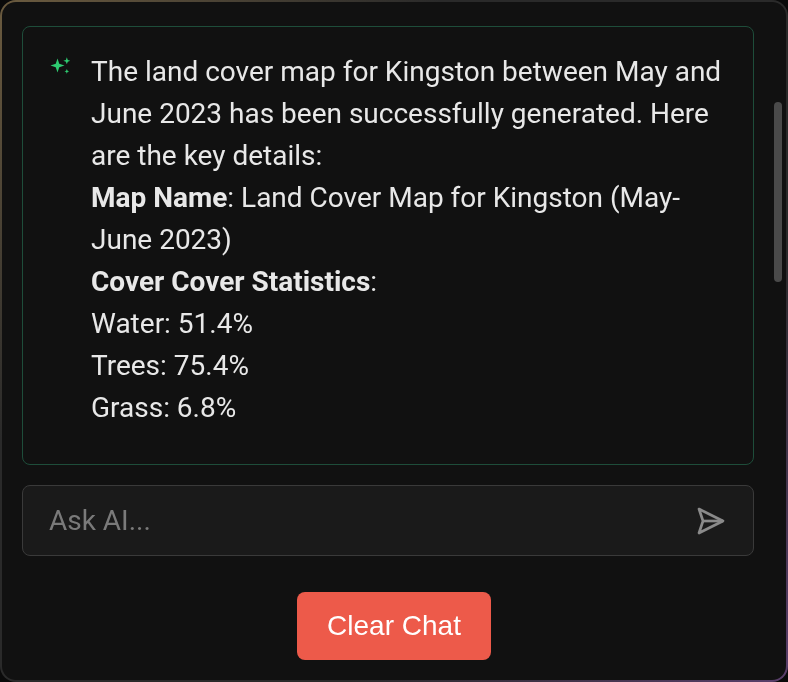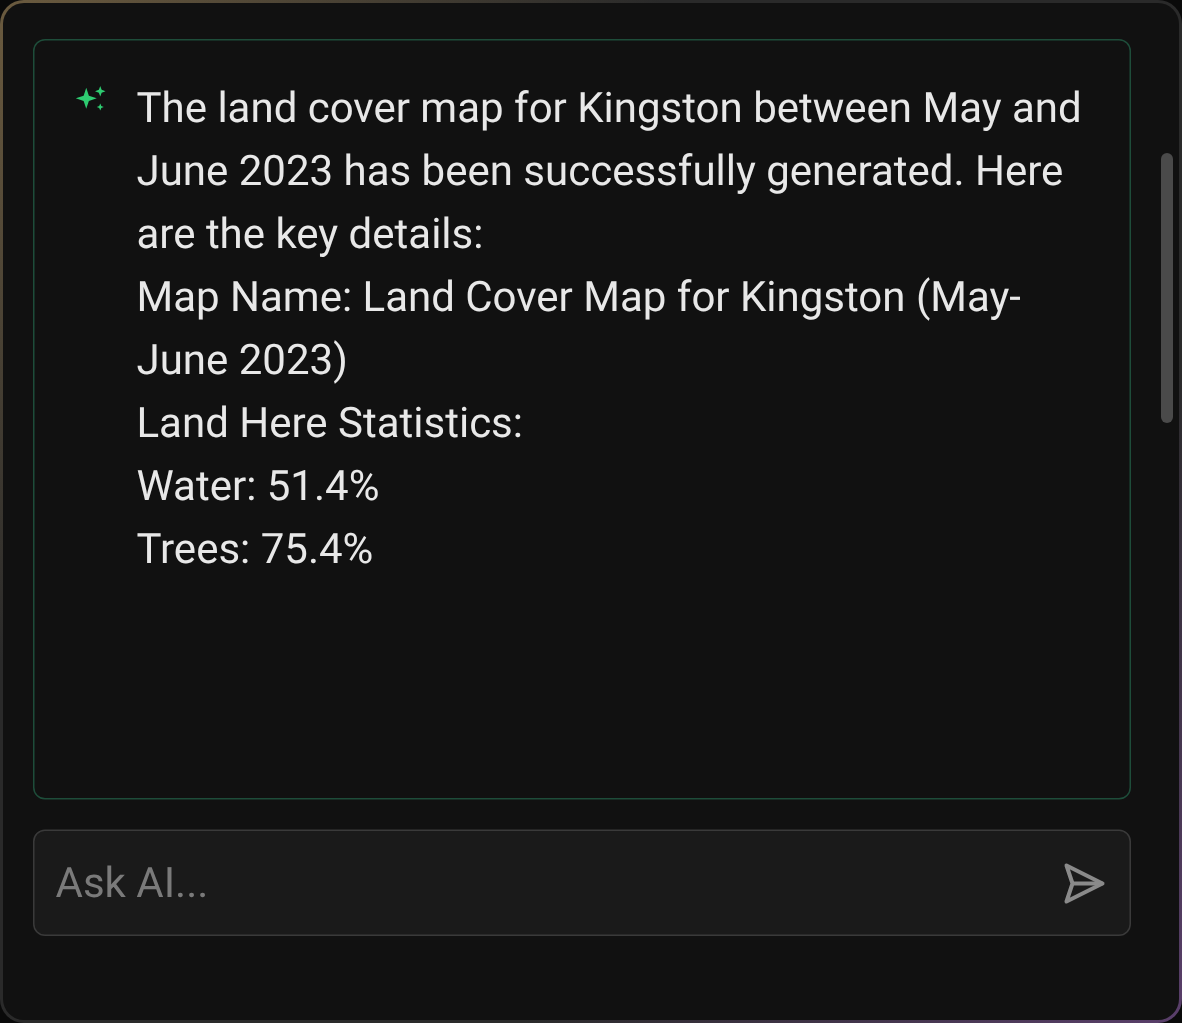--- a/index.html
+++ b/index.html
@@ -65,29 +65,29 @@
     }
     .message-content {
       color: #e8e8e8;
       font-size: 28px;
       line-height: 1.5;
     }
     .message-line {
       display: block;
     }
     .bold {
-      font-weight: 400;
+      font-weight: 700;
     }
     .input-row {
       display: flex;
       align-items: center;
       background: #1a1a1a;
       border: 1px solid #3a3a3a;
       border-radius: 8px;
-      padding: 18px 14px;
+      padding: 18px 26px;
       margin-bottom: 36px;
       margin-right: 12px;
     }
     .input-text {
       flex: 1;
       color: #7a7a7a;
       font-size: 28px;
     }
     .send-icon {
       width: 32px;
@@ -121,32 +121,34 @@
             <path fill="#2ecc71" d="M17 2 L17.8 4.2 L20 5 L17.8 5.8 L17 8 L16.2 5.8 L14 5 L16.2 4.2 Z"></path>
             <path fill="#2ecc71" d="M17 12 L17.6 13.4 L19 14 L17.6 14.6 L17 16 L16.4 14.6 L15 14 L16.4 13.4 Z"></path>
           </svg>
         </span>
         <div class="message-content">
           <span class="message-line">The land cover map for Kingston between May and June 2023 has been successfully generated. Here are the key details:</span>
           <span class="message-line">
             <span class="bold">Map Name</span><span>: Land Cover Map for Kingston (May-June 2023)</span>
           </span>
           <span class="message-line">
-            <span class="bold">Land Here Statistics</span><span>:</span>
+            <span class="bold">Cover Cover Statistics</span><span>:</span>
           </span>
           <span class="message-line">Water: 51.4%</span>
           <span class="message-line">Trees: 75.4%</span>
+          <span class="message-line">Grass: 6.8%</span>
         </div>
       </div>
     </div>
 
     <div class="input-row">
       <div class="input-text">Ask AI...</div>
       <span class="send-icon">
         <svg viewBox="0 0 24 24" width="32" height="32">
           <path fill="none" stroke="#8a8a8a" stroke-width="2" stroke-linejoin="round" d="M3 3 L21 12 L3 21 L6 12 Z"></path>
           <line x1="6" y1="12" x2="21" y2="12" stroke="#8a8a8a" stroke-width="2"></line>
         </svg>
       </span>
     </div>
 
+    <button class="clear-button">Clear Chat</button>
   </div>
 </div>
 
 </body></html>

